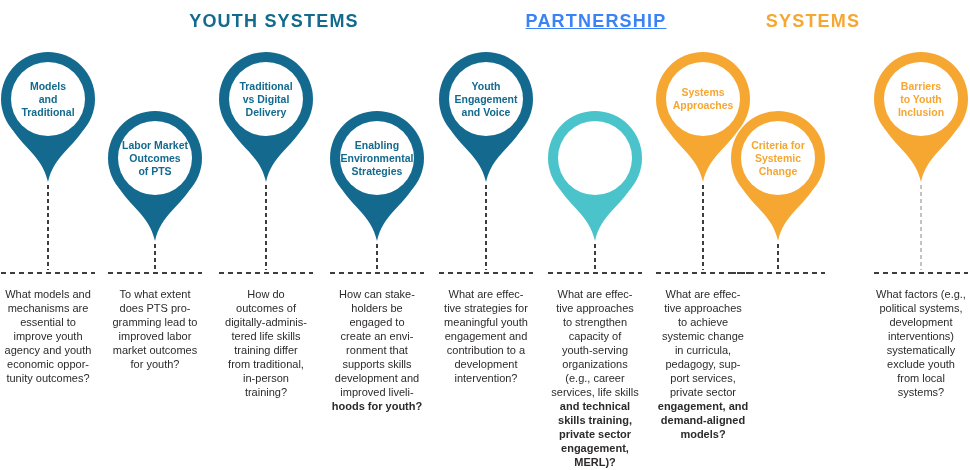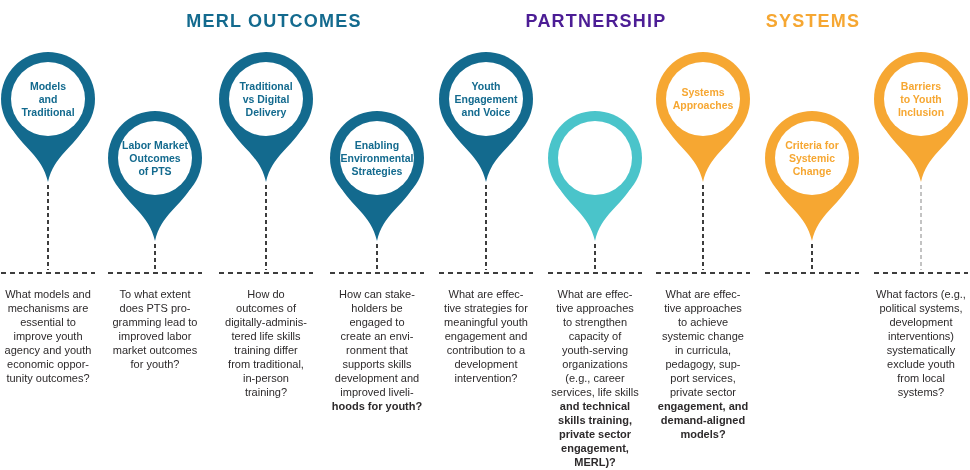--- a/index.html
+++ b/index.html
@@ -4,21 +4,21 @@
 <style>
   html,body{margin:0;padding:0;background:#ffffff;}
   body{font-family:"Liberation Sans", sans-serif;}
   #stage{position:relative;width:970px;height:470px;background:#ffffff;overflow:hidden;}
 
   .hdr{
     position:absolute;top:11px;transform:translateX(-50%);
     font-size:18px;font-weight:bold;letter-spacing:1.2px;white-space:nowrap;
   }
   .hdr.teal{color:#136a8e;}
-  .hdr.cyan{color:#4c1d95;}
+  .hdr.cyan{color:#3b82f6;text-decoration:underline;}
   .hdr.orange{color:#f6a732;}
 
   .col{position:absolute;top:0;width:108px;height:470px;}
   .col.teal{--pin:#136a8e;}
   .col.cyan{--pin:#4ac4ca;}
   .col.orange{--pin:#f6a732;}
 
   .pin{position:absolute;left:50%;transform:translateX(-50%);width:96px;height:132px;}
   .col.high .pin{top:51px;}
   .col.low  .pin{top:110px;}
@@ -53,21 +53,21 @@
     text-align:center;white-space:pre-line;
     font-size:11px;line-height:14px;color:#2d2a2b;
   }
   .question .qb{font-weight:bold;}
 </style>
 </head>
 <body>
 
 <div id="stage">
 
-  <div class="hdr teal" style="left:274px">MERL OUTCOMES</div>
+  <div class="hdr teal" style="left:274px">YOUTH SYSTEMS</div>
   <div class="hdr cyan" style="left:596px">PARTNERSHIP</div>
   <div class="hdr orange" style="left:813px">SYSTEMS</div>
 
   <div class="col teal high" style="left:-6px">
     <div class="pin">
       <svg viewBox="0 0 96 132">
         <circle class="outer" cx="48" cy="48" r="47"></circle>
         <path class="tail" d="M10,74 C22,97 42,104 48,131 C54,104 74,97 86,74 Z"></path>
         <circle class="inner" cx="48" cy="48" r="37"></circle>
       </svg>
@@ -219,21 +219,21 @@
 systemic change
 in curricula,
 pedagogy, sup-
 port services,
 private sector</span><span class="qb">
 engagement, and
 demand-aligned
 models?</span></div>
   </div>
 
-  <div class="col orange low" style="left:758px">
+  <div class="col orange low" style="left:724px">
     <div class="pin">
       <svg viewBox="0 0 96 132">
         <circle class="outer" cx="48" cy="48" r="47"></circle>
         <path class="tail" d="M10,74 C22,97 42,104 48,131 C54,104 74,97 86,74 Z"></path>
         <circle class="inner" cx="48" cy="48" r="37"></circle>
       </svg>
       <div class="pin-label">Criteria for
 Systemic
 Change</div>
     </div>

